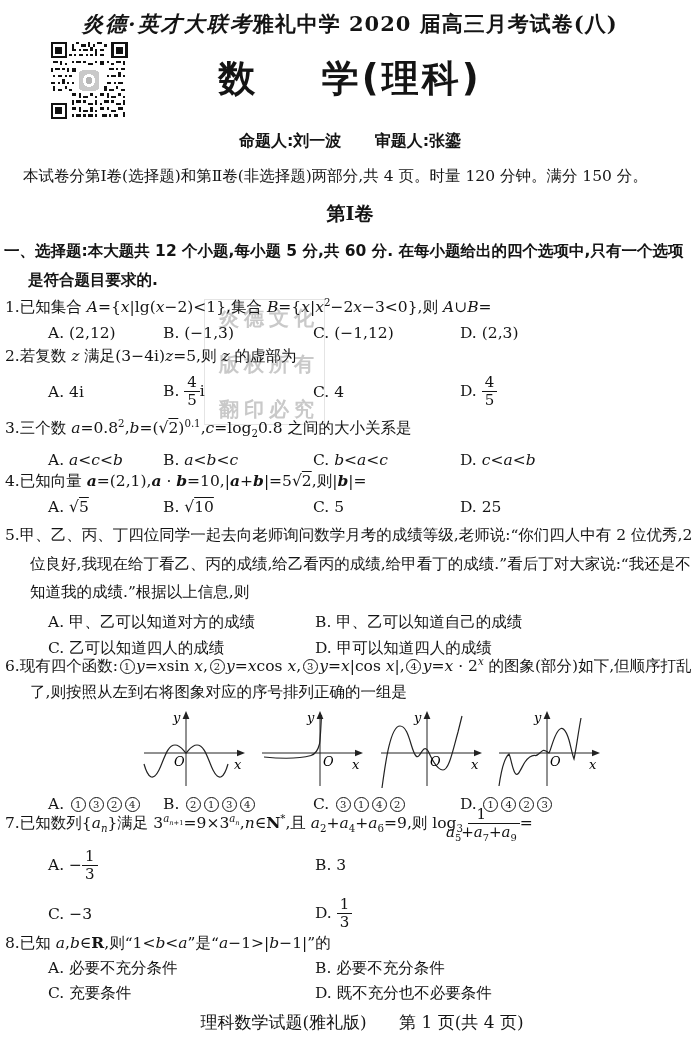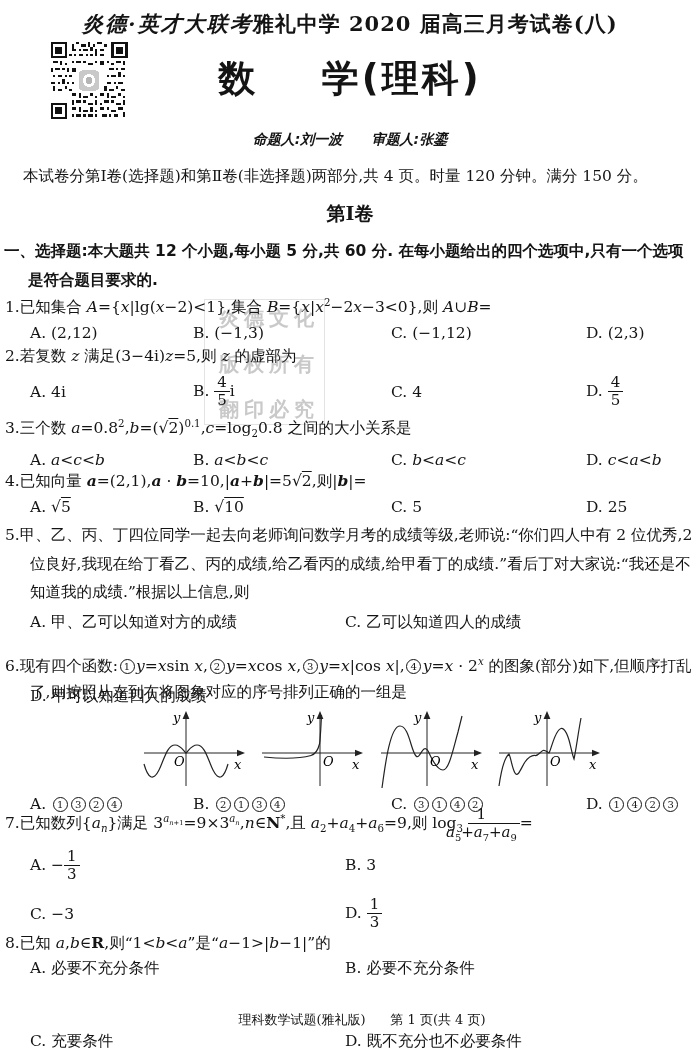--- a/index.html
+++ b/index.html
@@ -6,29 +6,29 @@
   .page{position:relative;width:700px;height:1051px;background:#ffffff;overflow:hidden;
         font-family:"DejaVu Serif","Liberation Serif",serif;color:#141414;font-size:15.5px;}
   .abs{position:absolute;left:0;right:0;}
   .center{text-align:center;}
   .pre{white-space:pre;}
 
   .series{top:10px;font-size:21px;font-weight:bold;letter-spacing:1px;}
   .series .brush{font-style:italic;letter-spacing:2px;}
   .subject{top:54px;font-size:37px;font-weight:bold;letter-spacing:3px;
            font-family:"DejaVu Sans","Liberation Sans",sans-serif;}
-  .authors{top:131px;font-size:14px;font-weight:bold;
-           font-family:"DejaVu Sans","Liberation Sans",sans-serif;font-style:italic;}
+  .authors{top:131px;font-size:16px;font-weight:bold;
+           font-family:"DejaVu Sans","Liberation Sans",sans-serif;}
   .intro{top:166px;padding:0 23px;font-size:15.5px;}
   .vol{top:201px;font-size:19px;font-weight:bold;}
   .directions{top:237px;padding:0 16px 0 28px;text-indent:-24px;font-weight:bold;
               font-family:"DejaVu Sans","Liberation Sans",sans-serif;font-size:15.5px;line-height:29px;}
 
   .q{position:absolute;left:0;right:0;padding:0 5px 0 30px;text-indent:-25px;line-height:26px;}
-  .opts{text-indent:0;display:grid;align-items:center;gap:48px;}
+  .opts{text-indent:0;display:grid;margin-left:18px;align-items:center;}
   .opts4{grid-template-columns:115px 150px 147px auto;}
   .opts2{grid-template-columns:267px auto;}
   .gapped{row-gap:13px;margin-top:4px;}
   .lh28{line-height:28.5px;}
 
   .frac{display:inline-block;vertical-align:-0.6em;text-align:center;line-height:1.15;font-size:15px;}
   .fn{display:block;border-bottom:1px solid #141414;padding:0 3px;}
   .fd{display:block;padding:0 3px;}
   .sq{white-space:nowrap;}
   .rad{text-decoration:overline;}
@@ -39,21 +39,21 @@
         text-indent:0;}
 
   .qr{position:absolute;left:50px;top:42px;width:78px;height:77px;}
   .graphs{display:flex;justify-content:space-between;text-indent:0;margin:3px 93px 1px 110px;}
   .graphs svg{display:block;}
   .glabel{font-style:italic;font-size:13px;font-family:"DejaVu Serif","Liberation Serif",serif;}
 
   .wmbox{position:absolute;left:204px;top:299px;width:119px;height:124px;border:1px solid #e4e4e4;}
   .wm{position:absolute;left:203px;width:132px;text-align:center;color:#c9c9c9;font-weight:bold;
       font-size:20px;letter-spacing:5px;}
-  .footer{top:1011px;font-size:13px;margin-left:24px;}
+  .footer{top:1011px;font-size:17px;margin-left:24px;}
 </style>
 </head>
 <body>
 
 <div class="page">
 
   <div class="wmbox"></div>
   <div class="wm" style="top:305px">炎德文化</div>
   <div class="wm" style="top:351px">版权所有</div>
   <div class="wm" style="top:396px">翻印必究</div>
@@ -126,20 +126,21 @@
       <span>B. <span class="sq">√<span class="rad">10</span></span></span>
       <span>C. 5</span>
       <span>D. 25</span>
     </div>
   </div>
 
   <div class="q lh28" style="top:521px">
     <span>5.甲、乙、丙、丁四位同学一起去向老师询问数学月考的成绩等级,老师说:“你们四人中有 2 位优秀,2 位良好,我现在给丁看乙、丙的成绩,给乙看丙的成绩,给甲看丁的成绩.”看后丁对大家说:“我还是不知道我的成绩.”根据以上信息,则</span>
     <div class="opts opts2" style="line-height:26px;margin-top:2px">
       <span>A. 甲、乙可以知道对方的成绩</span>
+      <span>B. 甲、乙可以知道自己的成绩</span>
       <span>C. 乙可以知道四人的成绩</span>
       <span>D. 甲可以知道四人的成绩</span>
     </div>
   </div>
 
   <div class="q" style="top:649px">
     <span>6.现有四个函数:<span class="circ">1</span><i>y</i>=<i>x</i>sin <i>x</i>,<span class="circ">2</span><i>y</i>=<i>x</i>cos <i>x</i>,<span class="circ">3</span><i>y</i>=<i>x</i>|cos <i>x</i>|,<span class="circ">4</span><i>y</i>=<i>x</i> · 2<sup><i>x</i></sup> 的图象(部分)如下,但顺序打乱了,则按照从左到右将图象对应的序号排列正确的一组是</span>
     <div class="graphs">
       <svg width="107" height="82" viewBox="0 0 107 82">
         <line x1="4" y1="45" x2="100" y2="45" stroke="#222" stroke-width="1"></line>

